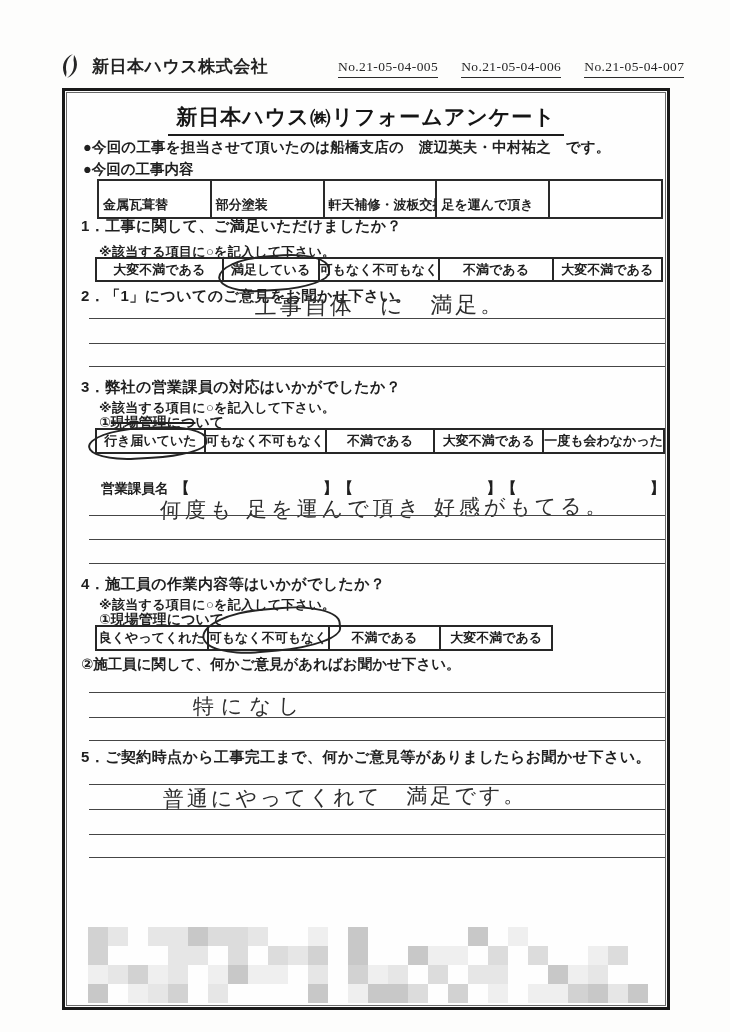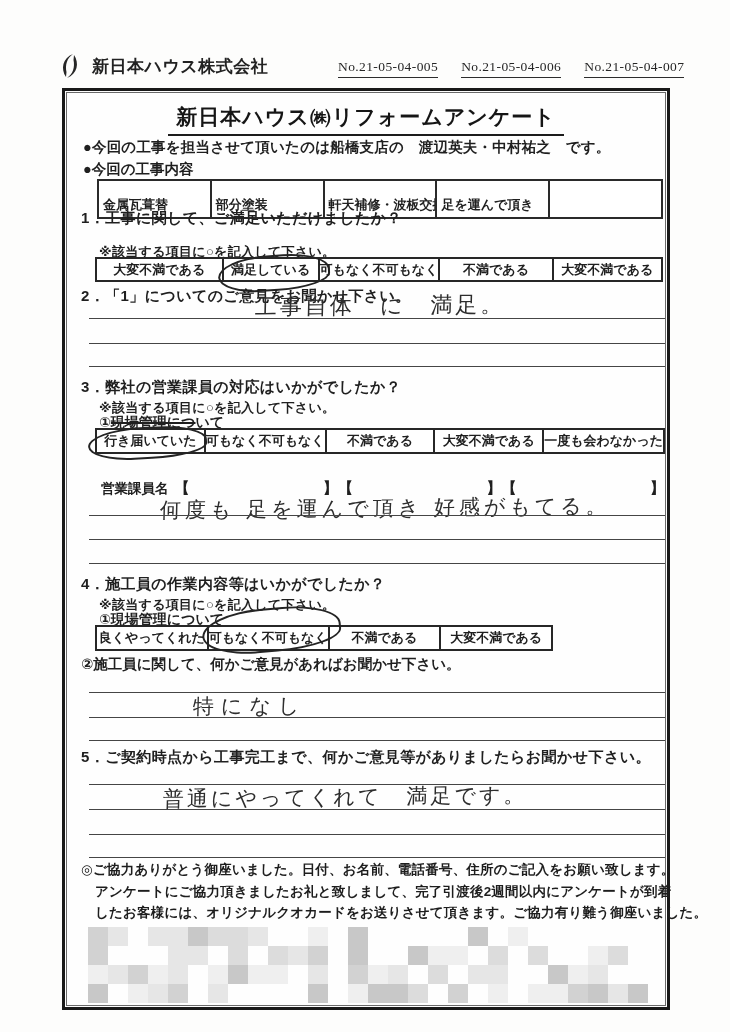--- a/index.html
+++ b/index.html
@@ -108,21 +108,21 @@
     <div class="abs work-label">●今回の工事内容</div>
 
     <div class="abs work-table">
       <div class="work-cell">金属瓦葺替</div>
       <div class="work-cell">部分塗装</div>
       <div class="work-cell">軒天補修・波板交換</div>
       <div class="work-cell">足を運んで頂き</div>
       <div class="work-cell"></div>
     </div>
 
-    <div class="abs q-head" style="left:16px;top:118px;">1．工事に関して、ご満足いただけましたか？</div>
+    <div class="abs q-head" style="left:16px;top:126px;">1．工事に関して、ご満足いただけましたか？</div>
     <div class="abs q-note" style="left:34px;top:152px;">※該当する項目に○を記入して下さい。</div>
     <div class="abs opt-row row-q1">
       <div class="opt-cell">大変不満である</div>
       <div class="opt-cell">
           <span>満足している</span>
           <span class="sel-circle circle-q1"></span>
         </div>
       <div class="opt-cell">可もなく不可もなく</div>
       <div class="opt-cell">不満である</div>
       <div class="opt-cell">大変不満である</div>
@@ -187,25 +187,20 @@
     <div class="rule" style="top:626px;"></div>
     <div class="rule" style="top:649px;"></div>
 
     <div class="abs q-head" style="left:16px;top:657px;">5．ご契約時点から工事完工まで、何かご意見等がありましたらお聞かせ下さい。</div>
     <div class="hand" style="left:98px;top:692px;font-size:21px;">普通にやってくれて　満足です。</div>
     <div class="rule" style="top:693px;"></div>
     <div class="rule" style="top:718px;"></div>
     <div class="rule" style="top:743px;"></div>
     <div class="rule" style="top:766px;"></div>
 
-    <div class="abs footer">
-      <div class="f-line">◎ご協力ありがとう御座いました。日付、お名前、電話番号、住所のご記入をお願い致します。</div>
-      <div class="f-line indent">アンケートにご協力頂きましたお礼と致しまして、完了引渡後2週間以内にアンケートが到着</div>
-      <div class="f-line indent">したお客様には、オリジナルクオカードをお送りさせて頂きます。ご協力有り難う御座いました。</div>
-    </div>
 
     <div class="abs mosaic" id="mosaic">
         <span class="mcell" style="background: rgb(210, 210, 210);"></span>
         <span class="mcell" style="background: rgb(230, 230, 230);"></span>
         <span class="mcell"></span>
         <span class="mcell" style="background: rgb(230, 230, 230);"></span>
         <span class="mcell" style="background: rgb(230, 230, 230);"></span>
         <span class="mcell" style="background: rgb(200, 200, 200);"></span>
         <span class="mcell" style="background: rgb(220, 220, 220);"></span>
         <span class="mcell" style="background: rgb(220, 220, 220);"></span>

